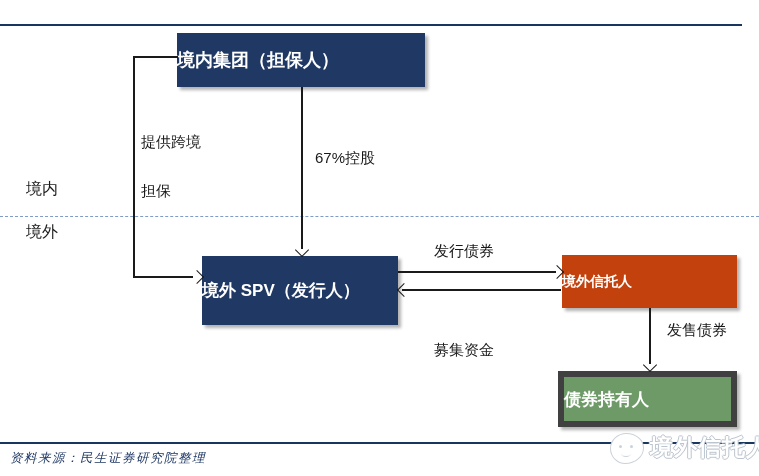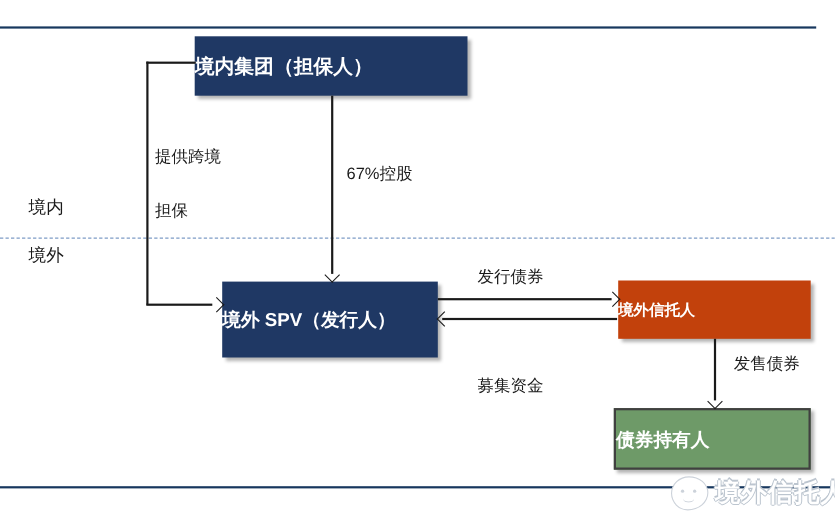--- a/index.html
+++ b/index.html
@@ -28,21 +28,21 @@
 
   .node {
     display: flex; align-items: center; 
     color: #ffffff; font-weight: bold;
     box-shadow: 3px 3px 3px rgba(0,0,0,0.30);
     text-align: center;
   }
   .node-group       { left: 177px; top: 33px;  width: 248px; height: 54px; background: #1F3864; font-size: 18px; }
   .node-spv         { left: 202px; top: 256px; width: 196px; height: 69px; background: #1F3864; font-size: 17px; }
   .node-trustee     { left: 562px; top: 255px; width: 175px; height: 53px; background: #c2410c; font-size: 14px; }
-  .node-bondholders { left: 558px; top: 371px; width: 179px; height: 56px; background: #6E9A68; border: 2px solid #404040; box-sizing: border-box; font-size: 17px; }
+  .node-bondholders { left: 558px; top: 371px; width: 179px; height: 56px; background: #6E9A68; border: 6px solid #404040; box-sizing: border-box; font-size: 17px; }
 
   .lbl { font-size: 15px; color: #1a1a1a; white-space: nowrap; }
   .region-lbl { font-size: 16px; }
 
   .hline { height: 1.5px; background: #1a1a1a; }
   .vline { width: 1.5px;  background: #1a1a1a; }
 
   .chev {
     width: 9px; height: 9px;
     border-top: 1.5px solid #1a1a1a;
@@ -133,20 +133,21 @@
 
   <div class="abs hline" style="left:402px; top:289px; width:159px;"></div>
   <div class="abs chev chev-left" style="left:399px; top:285px;"></div>
   <div class="abs lbl" style="left:434px; top:299px;margin-top:42px;">募集资金</div>
 
   <div class="abs vline" style="left:649px; top:308px; height:56px;"></div>
   <div class="abs chev chev-down" style="left:645px; top:360px;"></div>
   <div class="abs lbl" style="left:667px; top:321px;">发售债券</div>
 
   <div class="abs rule bottom-rule"></div>
+  <div class="abs source-note">资料来源：民生证券研究院整理</div>
 
   <div class="abs wm-face watermark">
     <span class="wm-eye wm-eye-l"></span>
     <span class="wm-eye wm-eye-r"></span>
     <span class="wm-mouth"></span>
   </div>
   <div class="abs wm-text watermark">境外信托人</div>
 
 </div>
 

